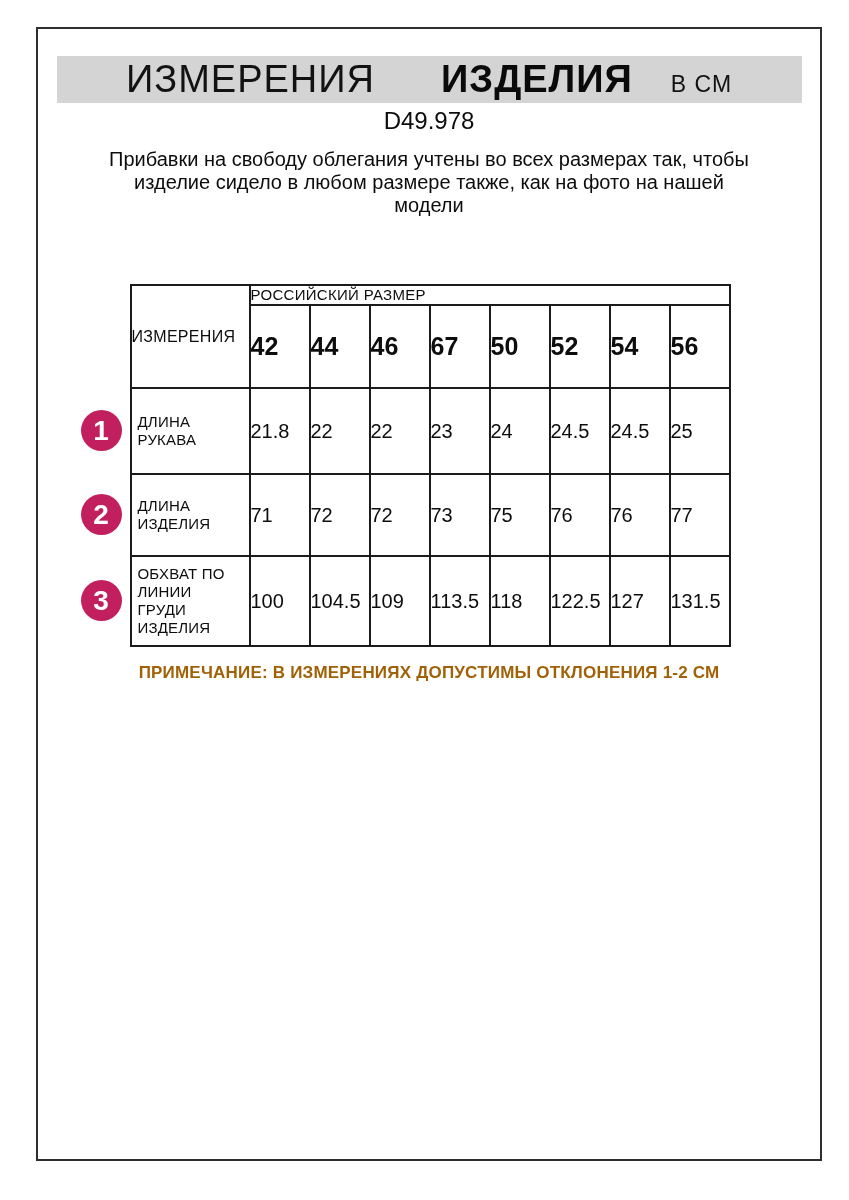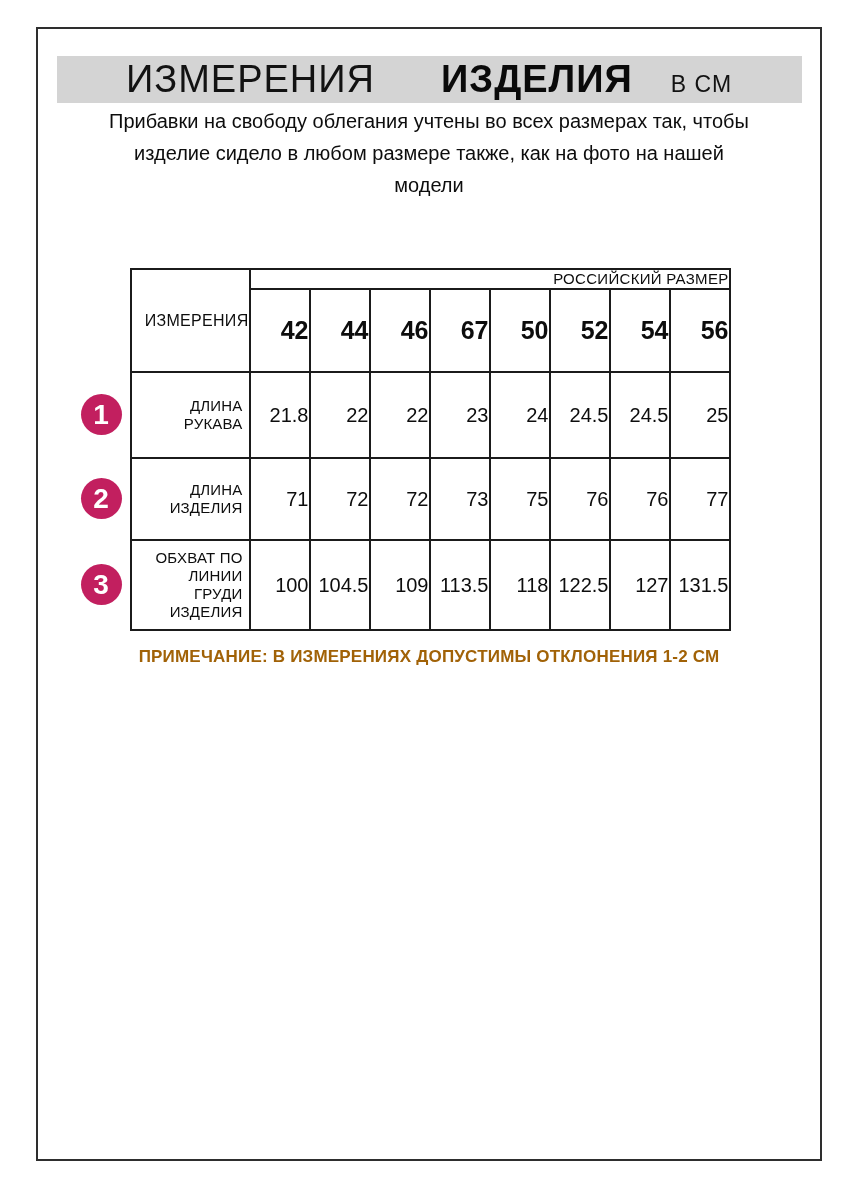--- a/index.html
+++ b/index.html
@@ -60,43 +60,43 @@
   .product-code {
     margin-top: 4px;
     text-align: center;
     font-size: 24px;
     line-height: 28px;
     font-weight: 400;
     color: #0d0d0d;
   }
 
   .description {
-    margin: 2px auto 0;
+    margin: 13px auto 0;
     width: 640px;
     text-align: center;
     font-size: 20px;
-    line-height: 32px;
+    line-height: 23px;
     white-space: pre-line;
     color: #0d0d0d;
   }
 
   .table-zone {
     position: relative;
     width: 599px;
     margin: 67px auto 0;
   }
 
   table.size-table {
     border-collapse: collapse;
     table-layout: fixed;
     width: 599px;
   }
   .size-table th, .size-table td {
     border: 2px solid #1b1b1b;
-    text-align: right;
+    text-align: left;
     vertical-align: middle;
     background: #ffffff;
     font-weight: 400;
   }
   .size-table .col-label { width: 119px; }
   .size-table .col-size  { width: 60px; }
 
   .size-table .group-header-cell {
     height: 20px;
     font-size: 15px;
@@ -161,20 +161,21 @@
 
 <div class="canvas">
   <div class="page-border">
 
     <div class="banner">
       <span class="t-main">ИЗМЕРЕНИЯ</span>
       <span class="t-bold">ИЗДЕЛИЯ</span>
       <span class="t-unit">В СМ</span>
     </div>
 
+    <div class="product-code">D49.978</div>
 
     <div class="description">Прибавки на свободу облегания учтены во всех размерах так, чтобы
 изделие сидело в любом размере также, как на фото на нашей
 модели</div>
 
     <div class="table-zone">
 
       <div class="row-badge b1">1</div>
       <div class="row-badge b2">2</div>
       <div class="row-badge b3">3</div>

